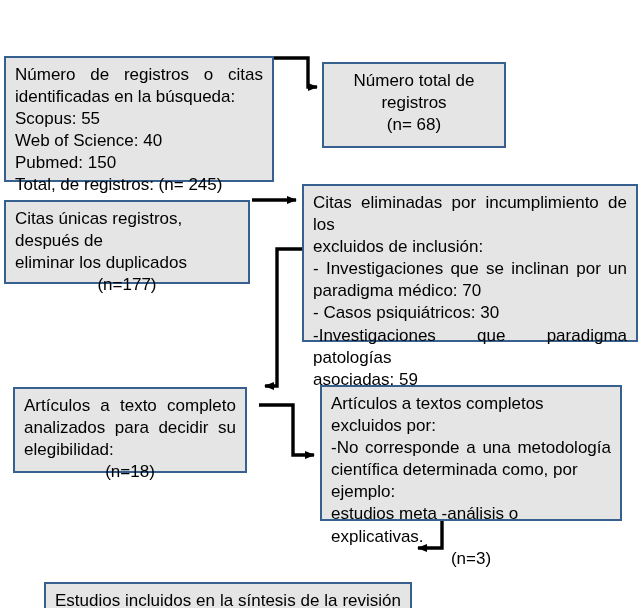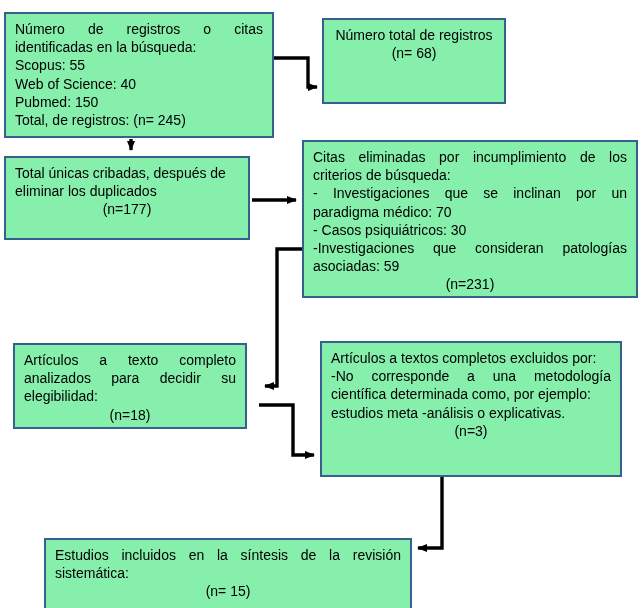--- a/index.html
+++ b/index.html
@@ -16,37 +16,38 @@
     position: relative;
     width: 643px;
     height: 608px;
     background: #ffffff;
     overflow: hidden;
   }
   .node {
     position: absolute;
     box-sizing: border-box;
     border: 2px solid #36618f;
-    background: #86efac;
+    background: #e5e5e5;
     padding: 6px 9px;
-    font-size: 14px;
+    font-size: 17px;
     line-height: 1.30;
     color: #000000;
+    margin-top: 44px;
   }
   .node .line {
     display: block;
     white-space: pre-wrap;
   }
   
   .just {
     text-align: justify;
     text-align-last: justify;
   }
   .left {
-    text-align: center;
+    text-align: left;
     text-align-last: left;
   }
   .center {
     text-align: center;
     text-align-last: center;
   }
   
   #node-identified      { left: 4px;   top: 12px;  width: 270px; height: 126px; }
   #node-duplicates      { left: 322px; top: 18px;  width: 184px; height: 86px;  }
   #node-screened        { left: 4px;   top: 156px; width: 246px; height: 84px;  }
@@ -97,32 +98,32 @@
     <span class="line left">Pubmed: 150</span>
     <span class="line left">Total, de registros: (n= 245)</span>
   </div>
 
   <div class="node" id="node-duplicates">
     <span class="line center">Número total de registros</span>
     <span class="line center">(n= 68)</span>
   </div>
 
   <div class="node" id="node-screened">
-    <span class="line left">Total únicas cribadas, después de</span>
+    <span class="line left">Citas únicas registros, después de</span>
     <span class="line left">eliminar los duplicados</span>
     <span class="line center">(n=177)</span>
   </div>
 
   <div class="node" id="node-excluded-crit">
     <span class="line just">Citas eliminadas por incumplimiento de los</span>
-    <span class="line left">criterios de búsqueda:</span>
+    <span class="line left">excluidos de inclusión:</span>
     <span class="line just">- Investigaciones que se inclinan por un</span>
     <span class="line left">paradigma médico: 70</span>
     <span class="line left">- Casos psiquiátricos: 30</span>
-    <span class="line just">-Investigaciones que consideran patologías</span>
+    <span class="line just">-Investigaciones que paradigma patologías</span>
     <span class="line left">asociadas: 59</span>
     <span class="line center">(n=231)</span>
   </div>
 
   <div class="node" id="node-fulltext">
     <span class="line just">Artículos a texto completo</span>
     <span class="line just">analizados para decidir su</span>
     <span class="line left">elegibilidad:</span>
     <span class="line center">(n=18)</span>
   </div>

